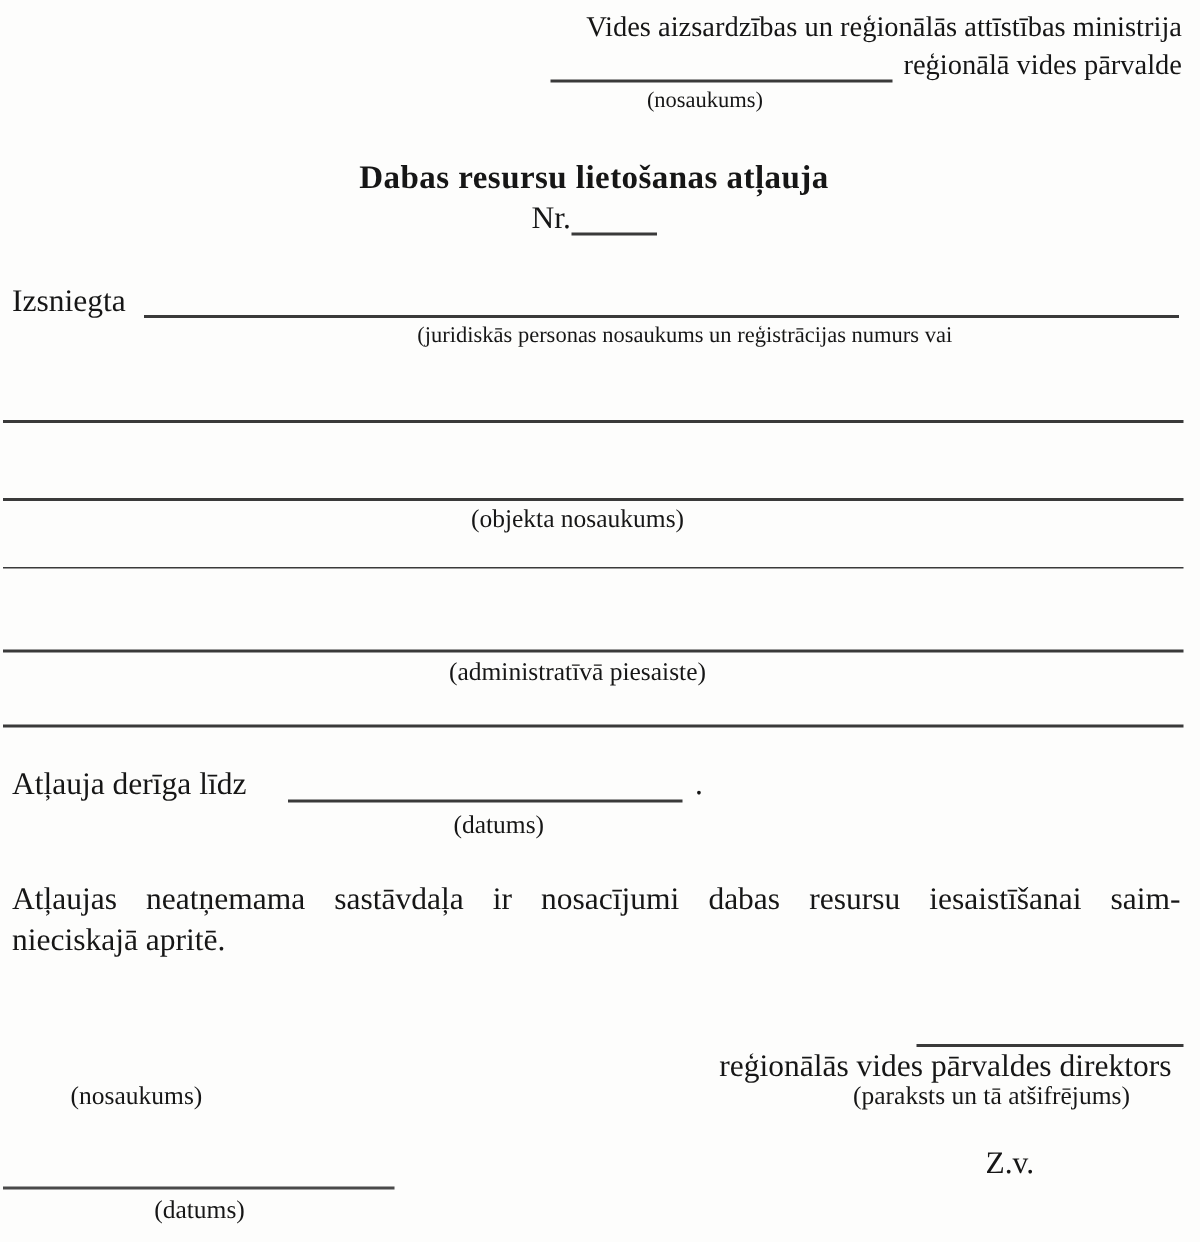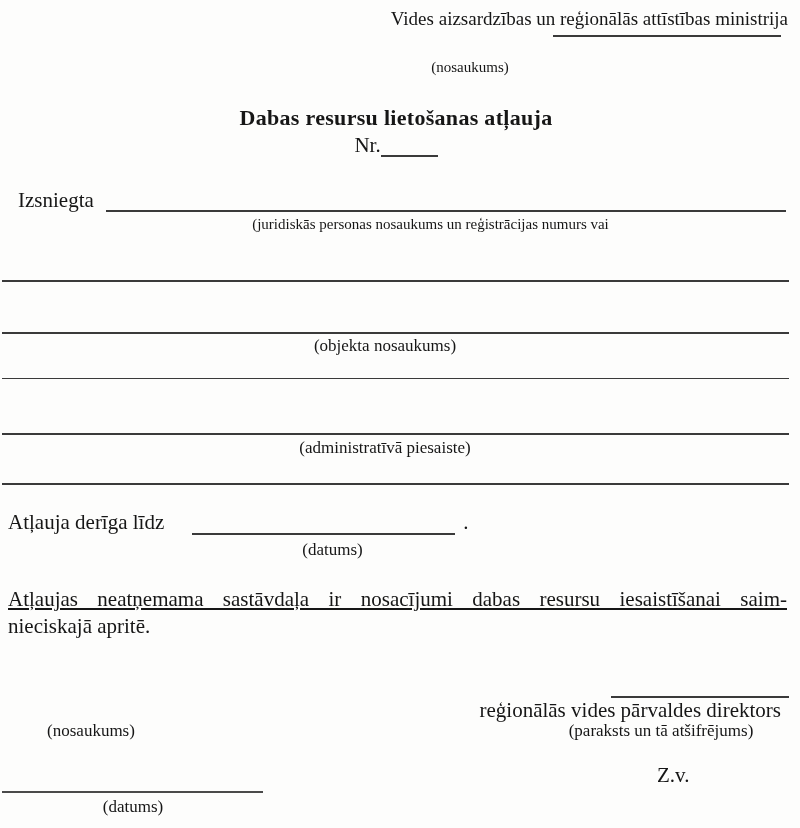--- a/index.html
+++ b/index.html
@@ -28,54 +28,55 @@
   .hdr-line1 { top: 8px; right: 12px; font-size: 19px; line-height: 22px; }
   .hdr-line2 { top: 33px; right: 12px; font-size: 19px; line-height: 22px; }
   .hdr-line2 .fill { width: 228px; margin-right: 7px; }
   .hdr-caption { top: 59px; left: 355px; width: 230px; text-align: center; font-size: 15px; }
 
   .doc-title { top: 104px; left: 0; width: 792px; text-align: center; font-size: 22px; font-weight: bold; line-height: 27px; letter-spacing: 0.3px; }
   .nr-row { top: 133px; left: 0; width: 792px; justify-content: center; font-size: 21px; line-height: 24px; }
   .nr-row .fill { width: 57px; }
 
   .issued-row { top: 188px; left: 8px; width: 778px; font-size: 21px; line-height: 24px; }
-  .issued-row .lbl { margin-right: 12px; margin-left: 10px; }
-  .issued-caption { top: 215px; left: 91px; width: 679px; text-align: center; font-size: 15px; line-height: 18px; }
+  .issued-row .lbl { margin-right: 12px; }
+  .issued-caption { top: 215px; left: 117px; width: 679px; text-align: center; font-size: 15px; line-height: 18px; }
 
   .rule { left: 2px; width: 787px; height: 0; border-top: 2px solid #3a3a3a; }
   .rule-thin { border-top-width: 1.5px; }
   .section-caption { left: 0; width: 770px; text-align: center; font-size: 17px; line-height: 20px; font-family: Liberation Serif, serif; }
 
   .valid-row { top: 509px; left: 8px; font-size: 21px; line-height: 26px; }
   .valid-row .lbl { margin-right: 28px; }
   .valid-row .fill { width: 263px; }
   .valid-row .dot { margin-left: 8px; }
   .valid-caption { top: 540px; left: 200px; width: 265px; text-align: center; font-size: 17px; }
 
   .terms { top: 586px; left: 8px; width: 779px; font-size: 21px; line-height: 27px; }
-  .terms .just { text-align: justify; text-align-last: justify; text-decoration: underline; }
+  .terms .just { text-align: justify; text-align-last: justify; }
 
   .sig-row { top: 694px; left: 8px; width: 781px; font-size: 21px; line-height: 24px; flex-direction: column; }
   .sig-row .fill-left { width: 178px; }
   .sig-row .sig-lbl { padding: 0 8px 0 10px; white-space: nowrap; }
   .sig-cap-left { top: 721px; left: 0; width: 182px; text-align: center; font-size: 17px; }
   .sig-cap-right { top: 721px; left: 530px; width: 262px; text-align: center; font-size: 17px; }
 
   .zv { top: 763px; left: 657px; font-size: 21px; }
   .footer-line { top: 791px; left: 2px; width: 261px; height: 0; border-top: 2px solid #4a4a4a; }
   .footer-caption { top: 797px; left: 0; width: 266px; text-align: center; font-size: 17px; }
 </style>
 </head>
 <body>
 
 <div class="page">
 
   <div class="abs hdr-line1">Vides aizsardzības un reģionālās attīstības ministrija</div>
   <div class="abs row hdr-line2">
     <span class="fill"></span>
+    <span>reģionālā vides pārvalde</span>
   </div>
   <div class="abs hdr-caption">(nosaukums)</div>
 
   <div class="abs doc-title">Dabas resursu lietošanas atļauja</div>
   <div class="abs row nr-row">
     <span>Nr.</span>
     <span class="fill"></span>
   </div>
 
   <div class="abs row issued-row">

